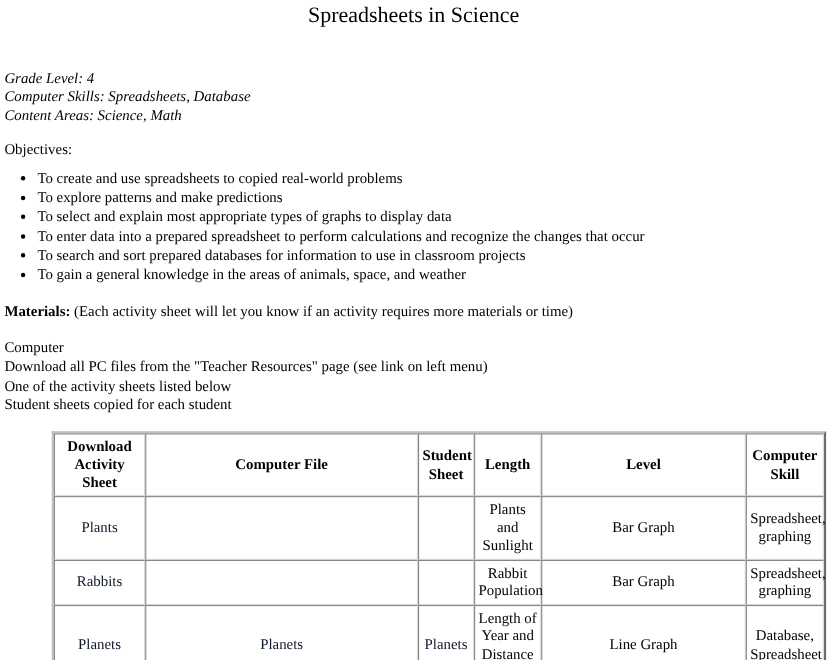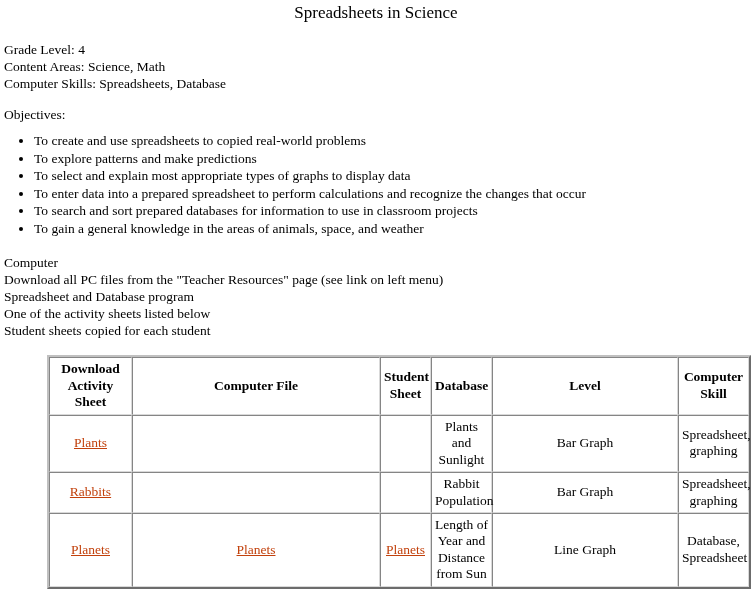--- a/index.html
+++ b/index.html
@@ -18,31 +18,32 @@
     line-height: 1.30;
   }
 
   .page {
     padding: 0 2px;
   }
 
   
   .page-title {
     text-align: center;
-    font-size: 17px;
+    font-size: 20px;
     font-weight: normal;
     margin: 2px 0 0 0;
     padding: 0;
     line-height: 1.25;
   }
 
   
   .meta-block {
-    margin-top: 18px;
+    margin-top: 35px;
     padding-left: 2px;
+    font-style: italic;
   }
   .meta-line {
     white-space: nowrap;
     line-height: 1.26;
   }
 
   
   .section-heading {
     font-weight: normal;
     margin: 14px 0 0 2px;
@@ -106,75 +107,74 @@
 
   
   col.c-teacher  { width: 83px; }
   col.c-file     { width: 248px; }
   col.c-student  { width: 51px; }
   col.c-science  { width: 61px; }
   col.c-math     { width: 186px; }
   col.c-skill    { width: 71px; }
 
   .cell-link {
-    color: #c2410c;
-    text-decoration: underline;
+    color: #0f172a;
     cursor: pointer;
   }
   .row-tall td { height: 28px; }
 </style>
 </head>
 <body>
 
 <div class="page">
 
   <h1 class="page-title">Spreadsheets in Science</h1>
 
   <div class="meta-block">
     <div class="meta-line">Grade Level: 4</div>
+    <div class="meta-line">Computer Skills: Spreadsheets, Database</div>
     <div class="meta-line">Content Areas: Science, Math</div>
-    <div class="meta-line">Computer Skills: Spreadsheets, Database</div>
   </div>
 
   <div class="section-heading">Objectives:</div>
 
   <ul class="objectives">
     <li>To create and use spreadsheets to copied real-world problems</li>
     <li>To explore patterns and make predictions</li>
     <li>To select and explain most appropriate types of graphs to display data</li>
     <li>To enter data into a prepared spreadsheet to perform calculations and recognize the changes that occur</li>
     <li>To search and sort prepared databases for information to use in classroom projects</li>
     <li>To gain a general knowledge in the areas of animals, space, and weather</li>
   </ul>
 
+  <div class="materials-intro"><span class="lbl">Materials:</span><span> (Each activity sheet will let you know if an activity requires more materials or time)</span></div>
 
   <div class="materials-list">
     <div class="m-line">Computer</div>
     <div class="m-line">Download all PC files from the "Teacher Resources" page (see link on left menu)</div>
-    <div class="m-line">Spreadsheet and Database program</div>
     <div class="m-line">One of the activity sheets listed below</div>
     <div class="m-line">Student sheets copied for each student</div>
   </div>
 
   <div class="table-wrap">
     <table class="activity-table">
       <colgroup>
         <col class="c-teacher">
           <col class="c-file">
           <col class="c-student">
         <col class="c-science">
           <col class="c-math">
           <col class="c-skill">
       </colgroup>
       <thead>
         <tr>
           <th><span>Download</span><br><span>Activity Sheet</span></th>
           <th>Computer File</th>
           <th><span>Student</span><br><span>Sheet</span></th>
-          <th>Database</th>
+          <th>Length</th>
           <th>Level</th>
           <th><span>Computer</span><br><span>Skill</span></th>
         </tr>
       </thead>
       <tbody>
         <tr class="row-tall">
           <td><a class="cell-link">Plants</a></td>
           <td></td>
           <td></td>
           <td>Plants and Sunlight</td>

